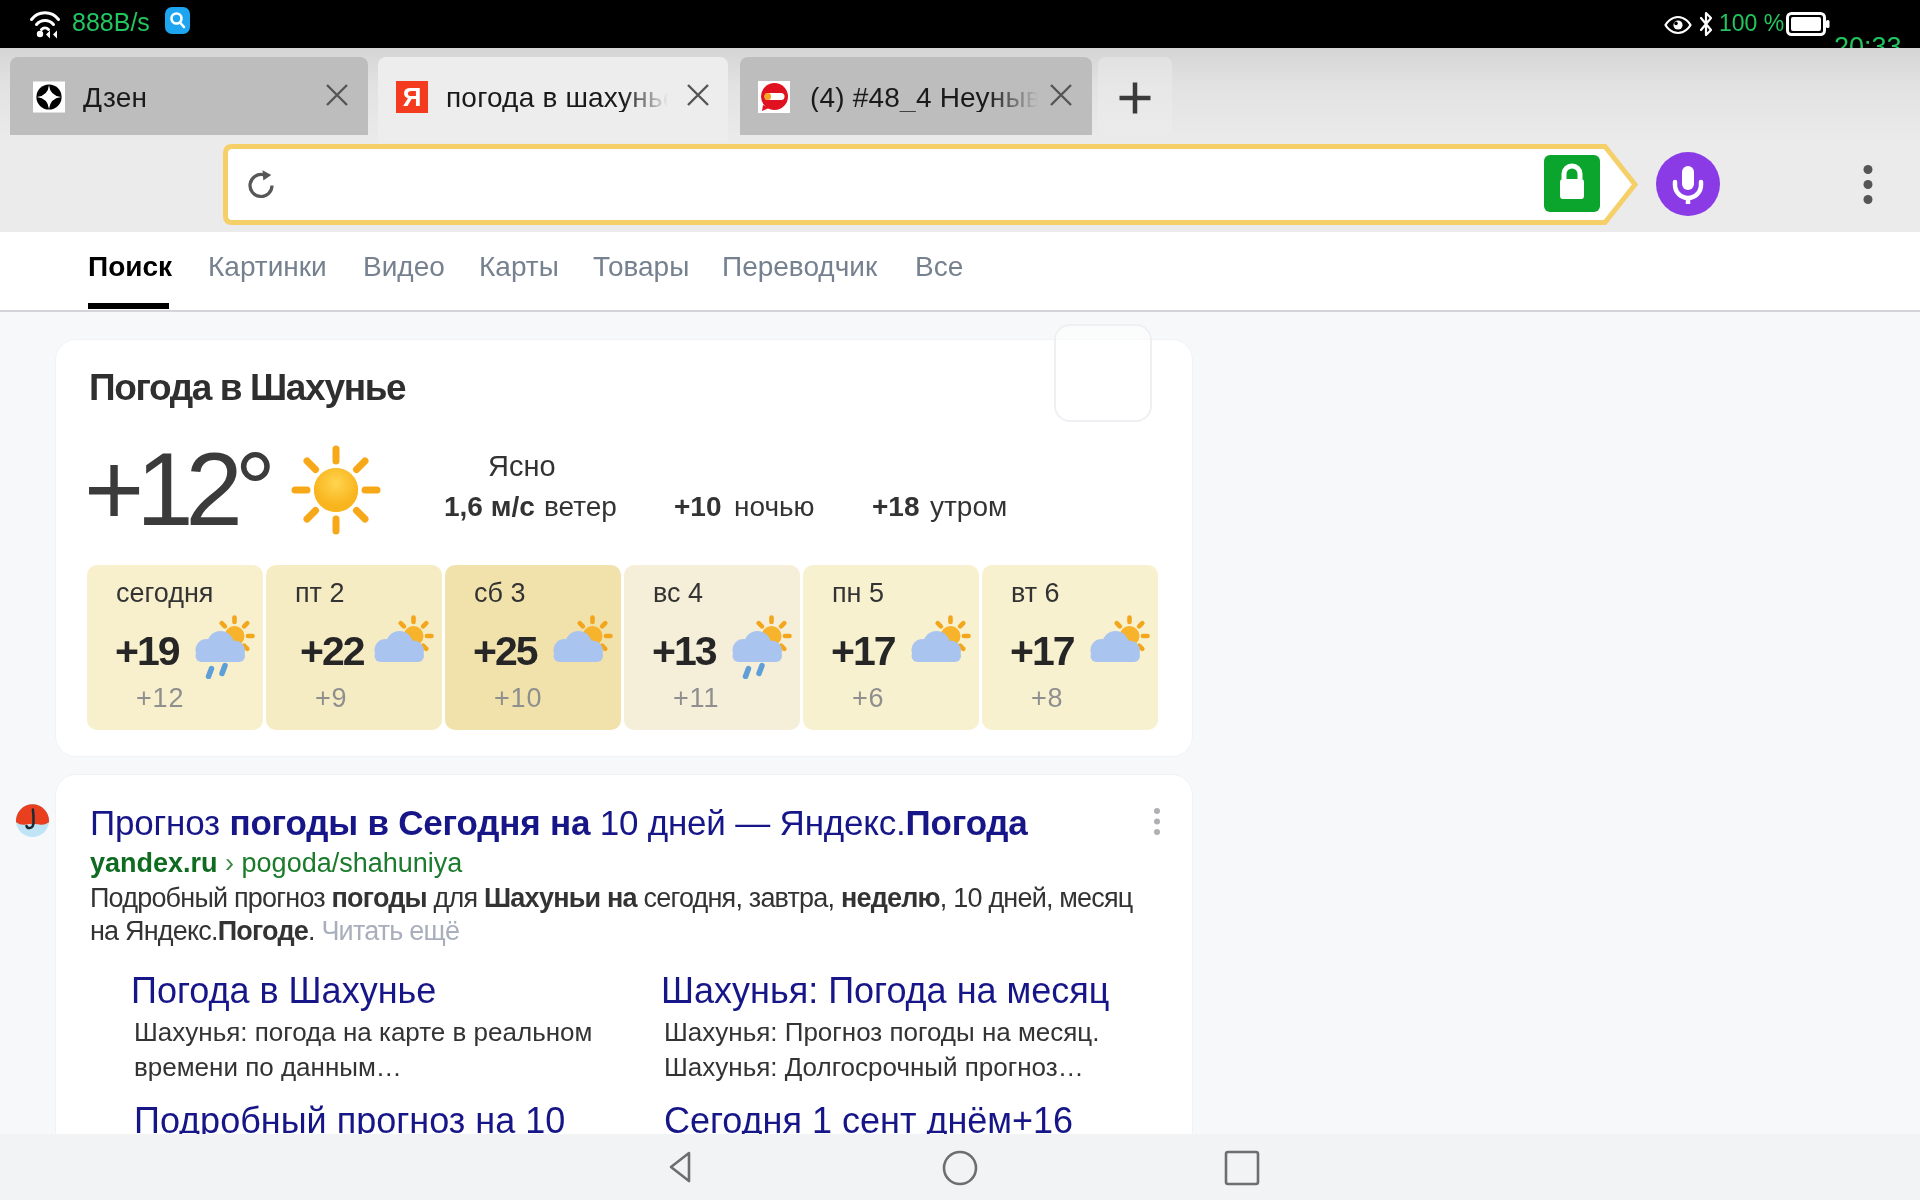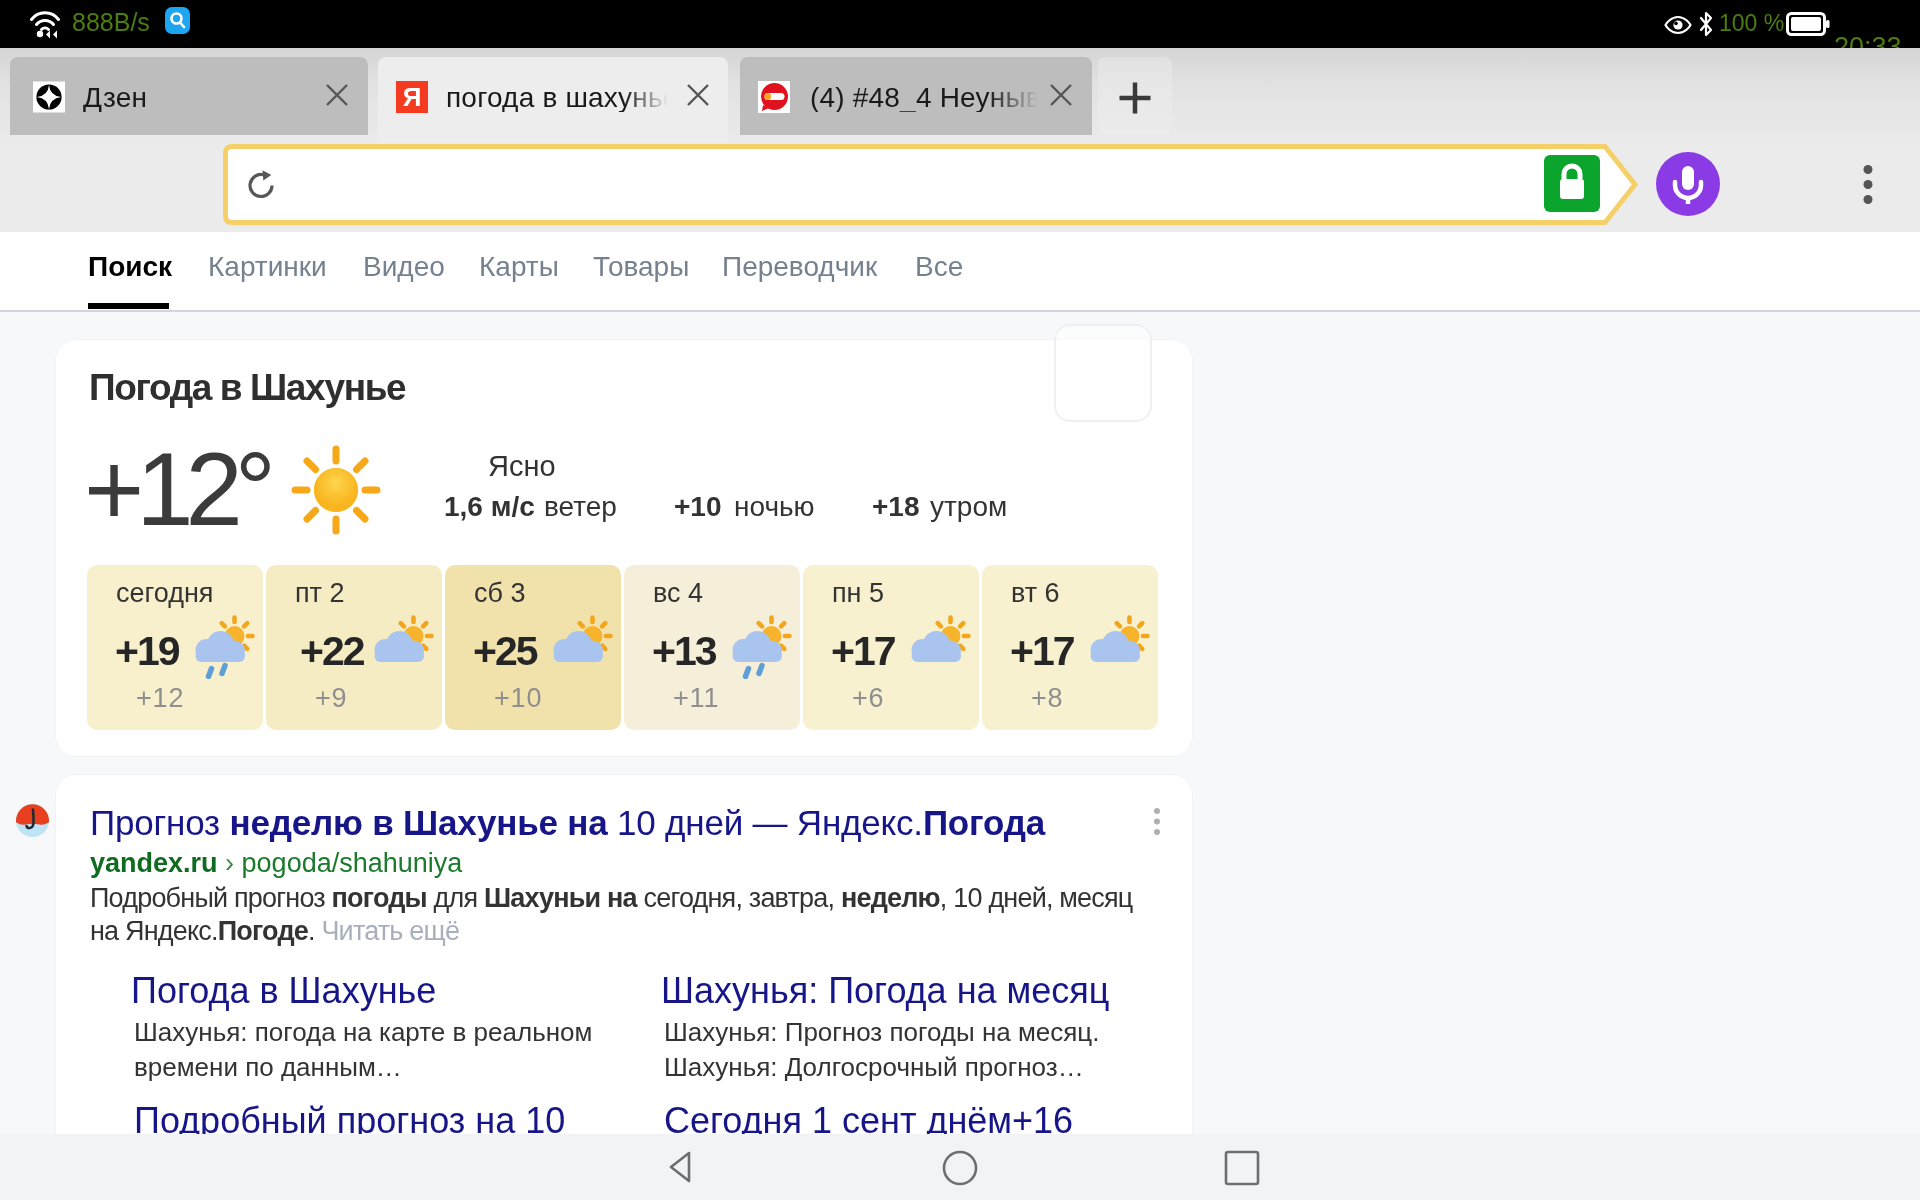--- a/index.html
+++ b/index.html
@@ -1,21 +1,21 @@
 <!DOCTYPE html>
 <html><head>
 <meta charset="utf-8">
 <style>
   * { margin:0; padding:0; box-sizing:border-box; -webkit-font-smoothing:antialiased; }
   html,body { width:1920px; height:1200px; overflow:hidden; }
   body { font-family:"Liberation Sans", sans-serif; position:relative; background:#f7f8f9; }
   .abs { position:absolute; }
 
   
-  #statusbar { left:0; top:0; width:1920px; height:48px; background:#000; color:#4d7c0f; }
+  #statusbar { left:0; top:0; width:1920px; height:48px; background:#000; color:#22c55e; }
 
   
   #tabbar { left:0; top:48px; width:1920px; height:95px;
     background:linear-gradient(180deg,#d5d5d5 0%,#e2e2e2 40%,#ebebeb 100%); }
   .tab { position:absolute; top:9px; height:78px; border-radius:8px 8px 0 0; }
   .tab.active { height:86px; border-radius:8px 8px 0 0; }
   .tab.inactive { background:#bdbdbd; }
   .tab.active { background:#ededed; }
   .tabicon { position:absolute; top:24px; width:32px; height:32px; }
   .tabtitle { position:absolute; top:27px; font-size:28px; color:#1a1a1a; line-height:28px; letter-spacing:0.2px; white-space:nowrap; overflow:hidden; }
@@ -285,21 +285,21 @@
     </g>
   </defs>
 </svg>
 
 <div class="card" id="rcard"></div>
 <svg class="abs" style="left:16px;top:804px" width="33" height="33" viewBox="0 0 33 33">
   <circle cx="16.5" cy="16.5" r="16.5" fill="#bfe4f6"></circle>
   <path d="M0 16.8 A16.5 16.5 0 0 1 33 16.8 L33 18.2 Q28 21.6 23.5 20.6 Q19.5 19.7 16.8 20.4 Q13.5 19.7 9.5 20.6 Q5 21.6 0 18.2 Z" fill="#e8401f"></path>
   <path d="M16.9 5.5 q0.9 7 0.6 13 q-0.2 4.6 -3.1 5.4 q-3 0.8 -3.9 -1.9" fill="none" stroke="#1c2b33" stroke-width="2.5" stroke-linecap="round"></path>
 </svg>
-<div class="abs navy" id="rtitle">Прогноз <b>неделю в Шахунье на</b> 10 дней — Яндекс.<b>Погода</b></div>
+<div class="abs navy" id="rtitle">Прогноз <b>погоды в Сегодня на</b> 10 дней — Яндекс.<b>Погода</b></div>
 <div class="abs" id="rurl"><b style="color:#0e6b20;">yandex.ru</b> <span style="color:#3c8a46;">›</span> pogoda/shahuniya</div>
 <div class="abs" id="rdesc">Подробный прогноз <b>погоды</b> для <b>Шахуньи на</b> сегодня, завтра, <b>неделю</b>, 10 дней, месяц на Яндекс.<b>Погоде</b>. <span style="color:#a8aebc;">Читать ещё</span></div>
 <svg class="abs" style="left:1151px;top:807px" width="12" height="30" viewBox="0 0 12 30">
   <circle cx="6" cy="4" r="3" fill="#b0b0b4"></circle>
     <circle cx="6" cy="14.5" r="3" fill="#b0b0b4"></circle>
     <circle cx="6" cy="25" r="3" fill="#b0b0b4"></circle>
 </svg>
 
 <div class="sub navy" style="left:131px;top:973px;">Погода в Шахунье</div>
 <div class="subdesc" style="left:134px;top:1015px;width:480px;">Шахунья: погода на карте в реальном времени по данным…</div>

